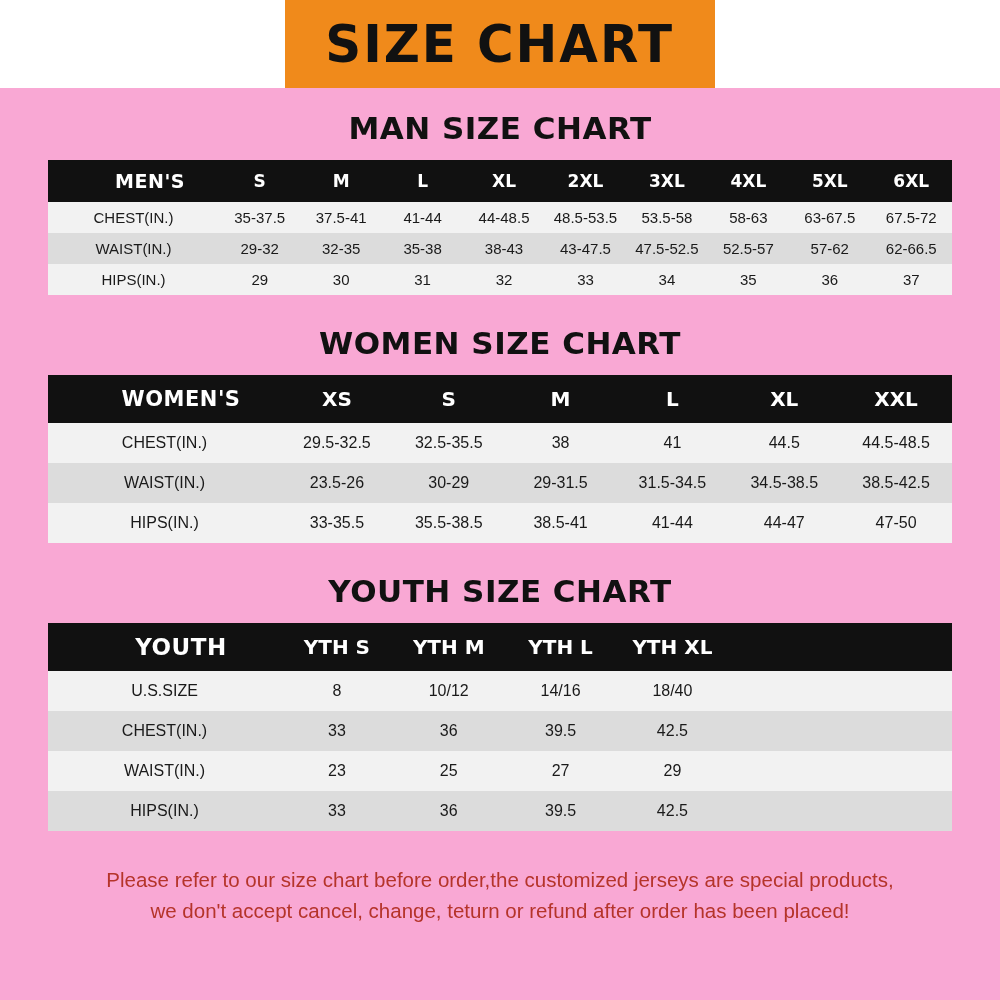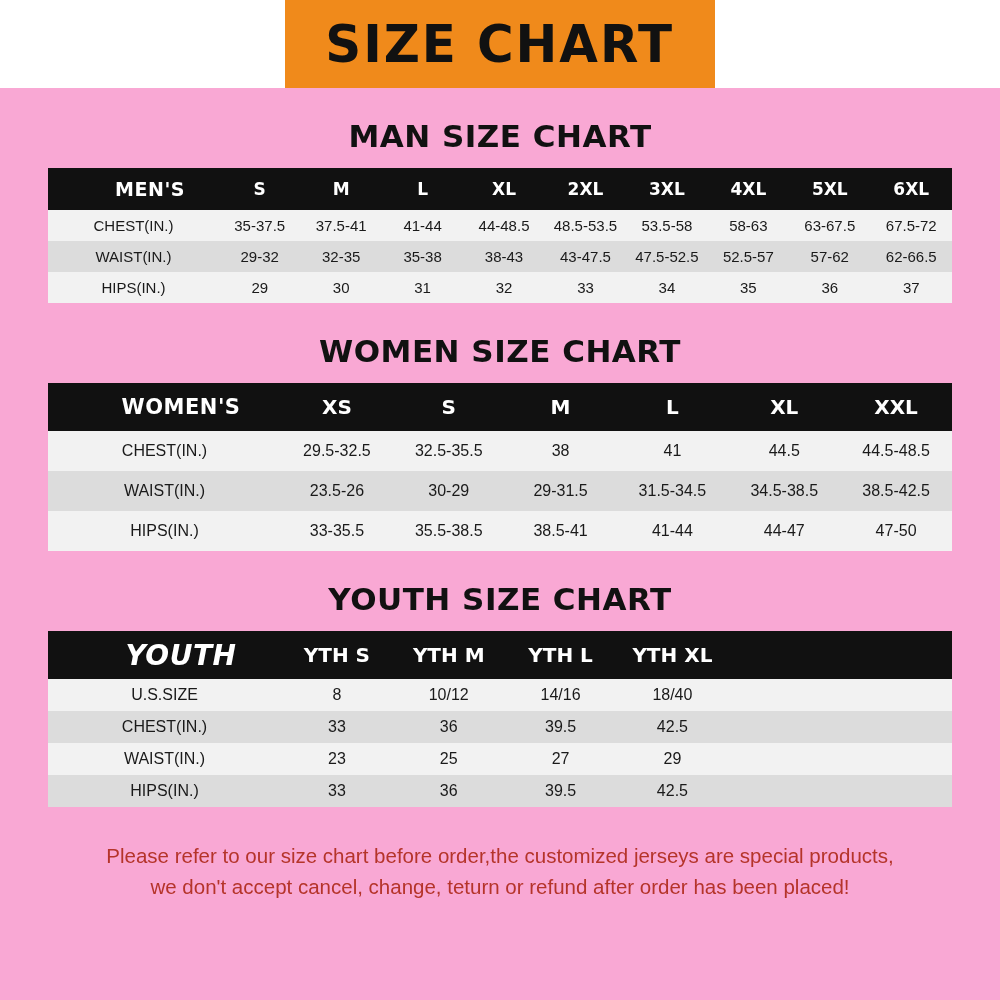--- a/index.html
+++ b/index.html
@@ -52,21 +52,21 @@
   }
   
   .section-title {
     text-align: center;
     font-size: 31px;
     font-weight: bold;
     color: #111111;
     font-family: "DejaVu Sans", sans-serif;
     letter-spacing: 0.5px;
   }
-  .sec1-title { margin-top: 30px; }
+  .sec1-title { margin-top: 22px; }
   .sec2-title { margin-top: 30px; }
   .sec3-title { margin-top: 30px; }
 
   
   .tbl-wrap {
     margin: 14px auto 0 auto;
     width: 904px;
   }
   table.size {
     width: 100%;
@@ -107,22 +107,22 @@
   table.size tr.odd  { background: #f2f2f2; }
   table.size tr.even { background: #dcdcdc; }
 
   
   table.women tr.head th { height: 48px; font-size: 20px; }
   table.women tr.head th.rowlabel { font-size: 21px; }
   table.women tr.body td { height: 40px; font-size: 16px; }
   table.women tr.body td.rowlabel { font-size: 16px; }
 
   table.youth tr.head th { height: 48px; font-size: 20px; }
-  table.youth tr.head th.rowlabel { font-size: 28px; font-style: italic; }
-  table.youth tr.body td { height: 32px; font-size: 16px; margin-top: 6px; }
+  table.youth tr.head th.rowlabel { font-size: 23px; }
+  table.youth tr.body td { height: 40px; font-size: 16px; margin-top: 6px; }
   table.youth tr.body td.rowlabel { font-size: 16px; }
 
   
   .note {
     margin: 34px auto 0 auto;
     width: 950px;
     text-align: center;
     color: #b5342a;
     font-size: 20.5px;
     line-height: 1.5;

